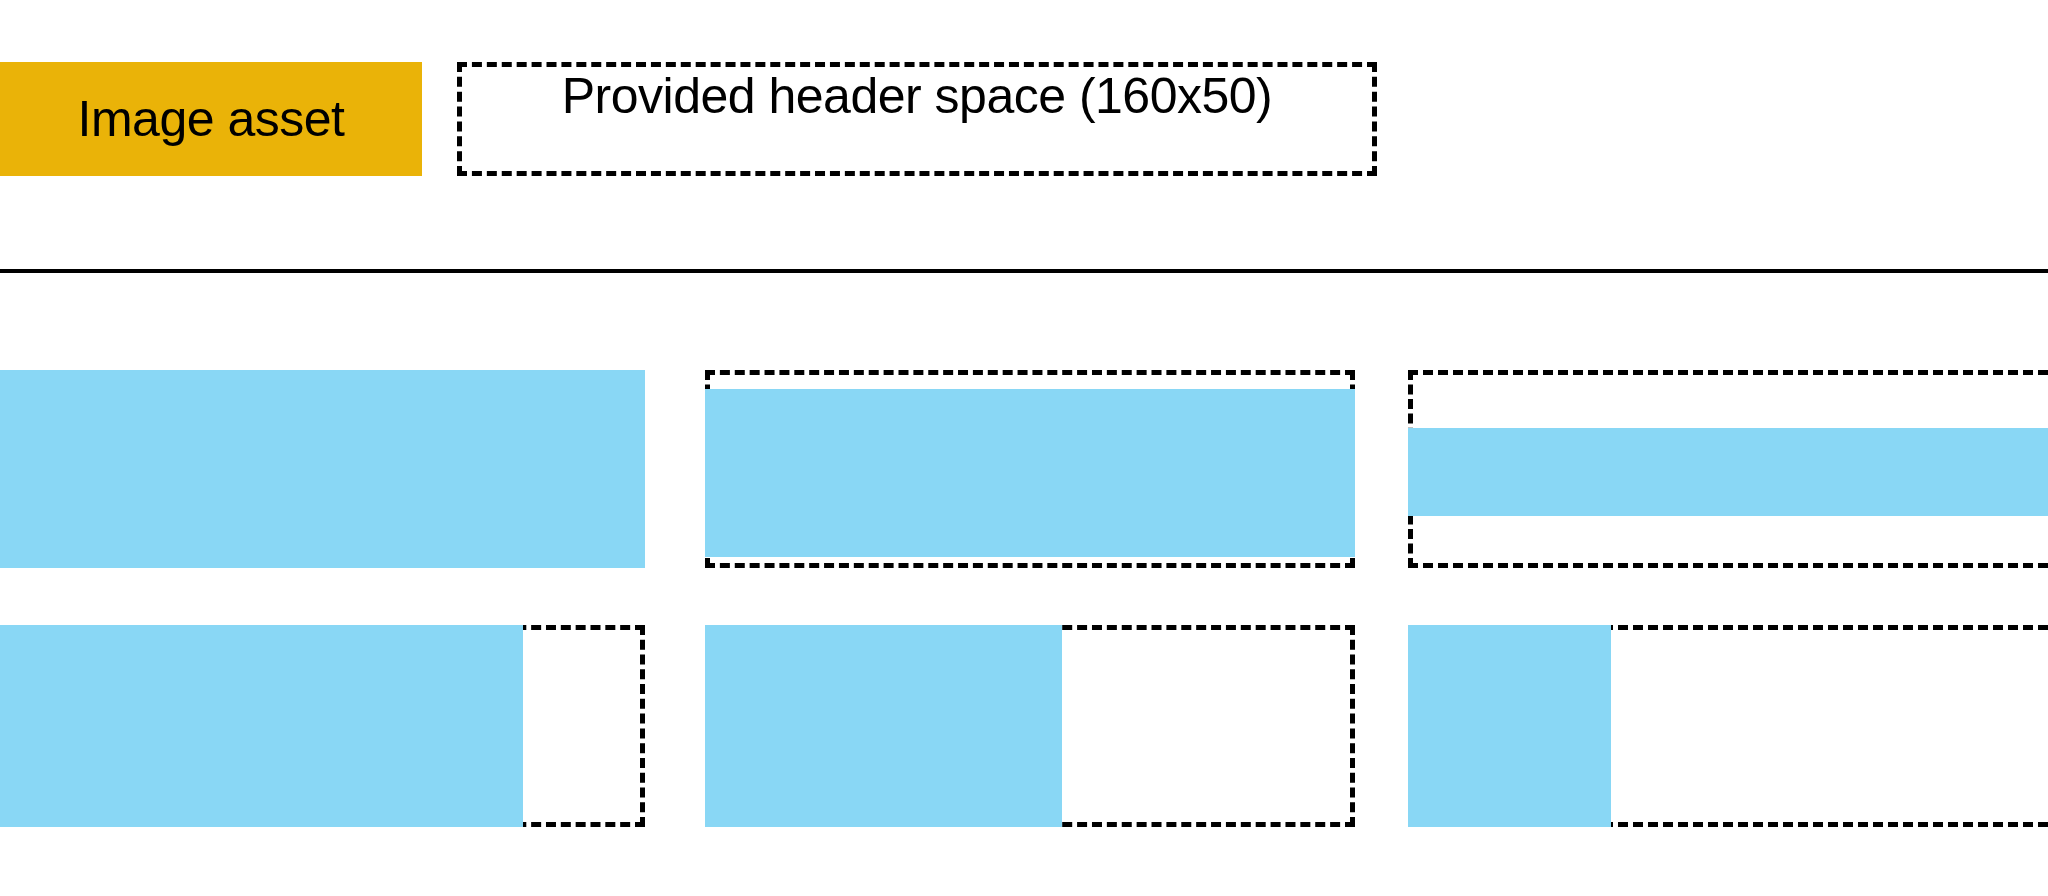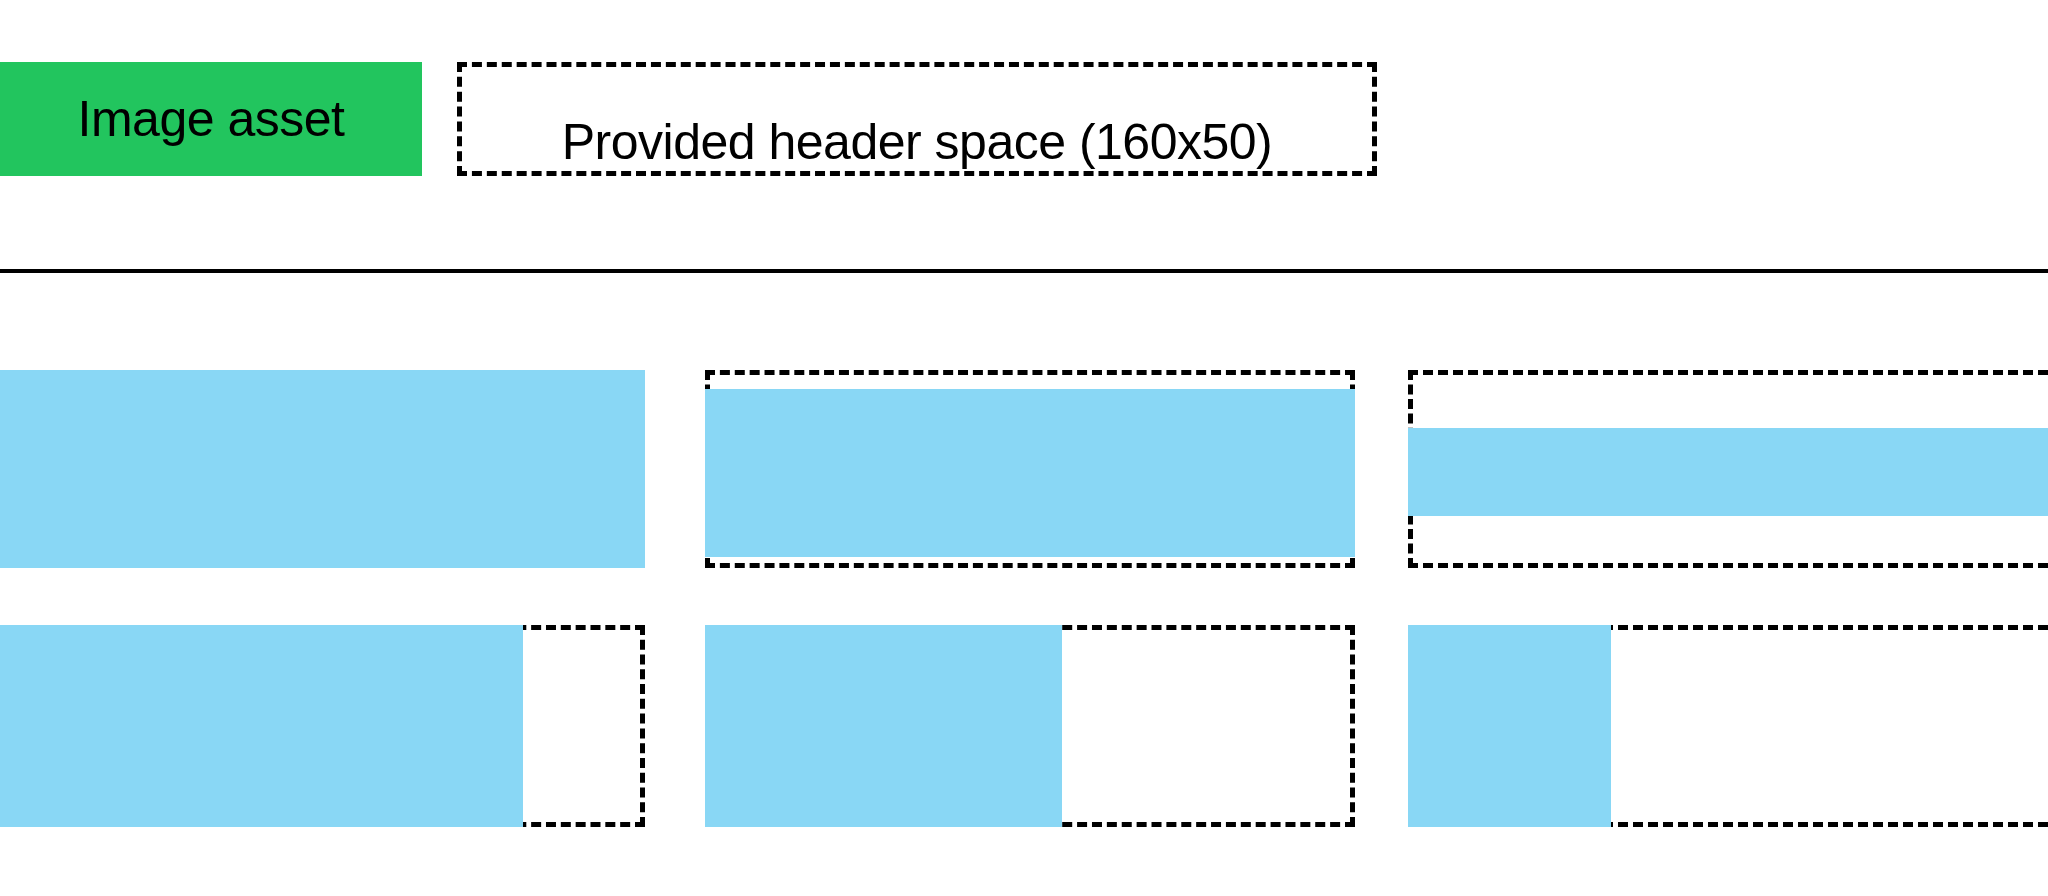--- a/index.html
+++ b/index.html
@@ -20,21 +20,21 @@
     width: 422px; height: 114px;
     background: #89D7F5;
     display: flex; align-items: center; justify-content: center;
   }
   .legend-space {
     position: absolute;
     left: 457px; top: 62px;
     width: 920px; height: 114px;
     border: 5px dashed #000;
     box-sizing: border-box;
-    display: flex; align-items: flex-end; justify-content: center;
+    display: flex; align-items: flex-start; justify-content: center;
   }
   .legend-text {
     font-size: 50px;
     font-weight: 500;
     letter-spacing: -0.5px;
     white-space: nowrap;
   }
 
   
   .divider {
@@ -63,21 +63,21 @@
     font-weight: 500;
     letter-spacing: -1px;
     white-space: nowrap;
   }
 </style>
 </head>
 <body>
 
 <div id="stage">
 
-  <div class="legend-swatch" style="background: #22c55e;">
+  <div class="legend-swatch" style="background: #eab308;">
     <span class="legend-text">Image asset</span>
   </div>
 
   <div class="legend-space">
     <span class="legend-text">Provided header space (160x50)</span>
   </div>
 
   <div class="divider" style="top: 269px; height: 4px; background: rgb(0, 0, 0);"></div>
 
   <div id="examples">

